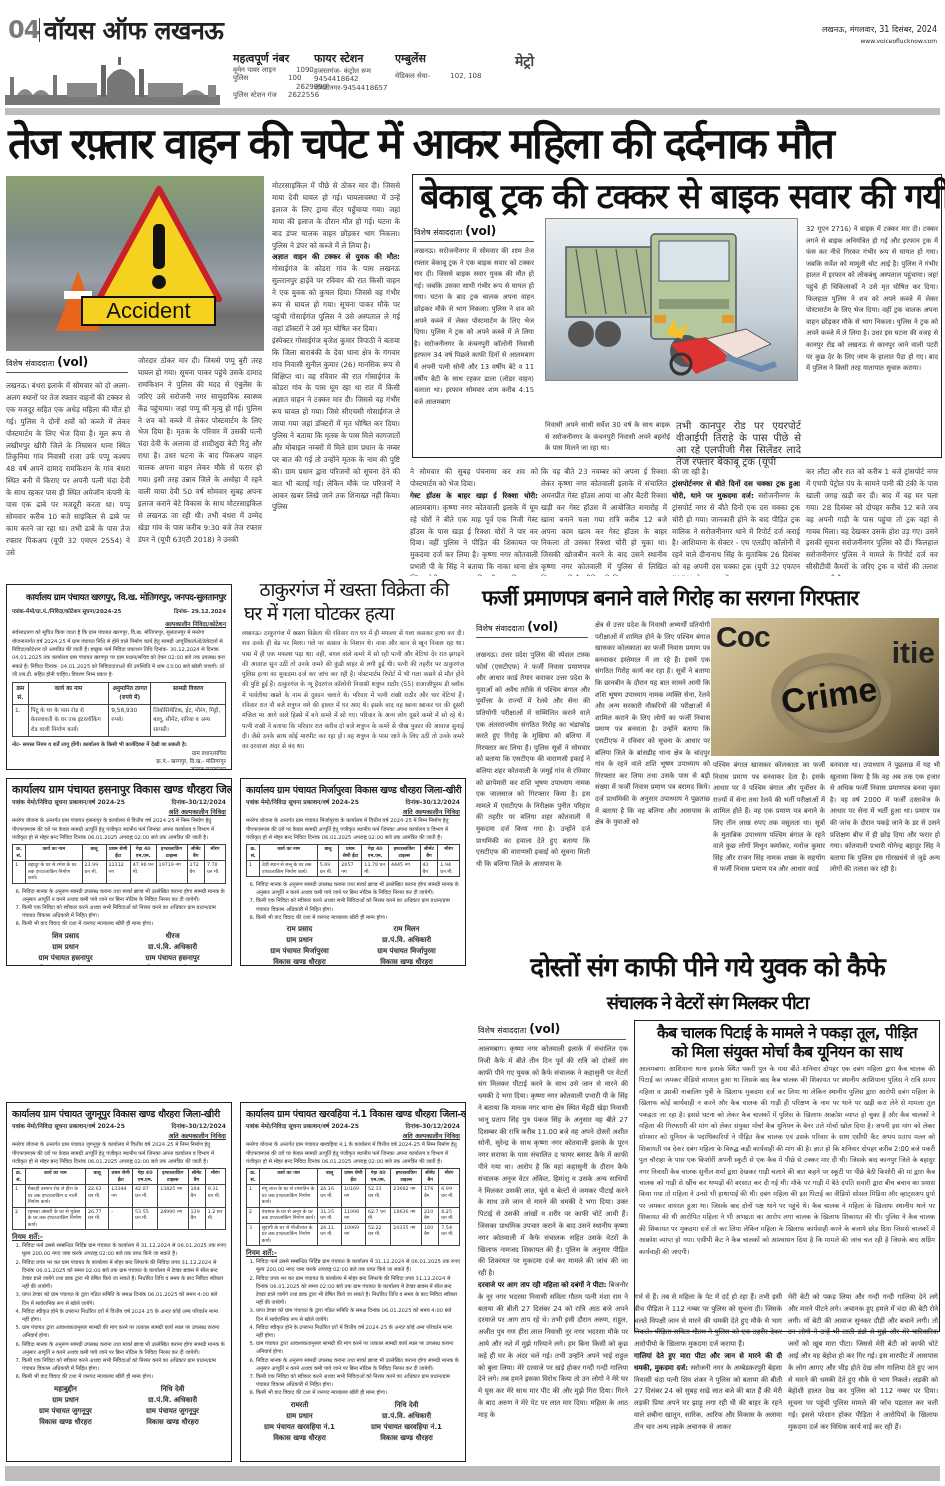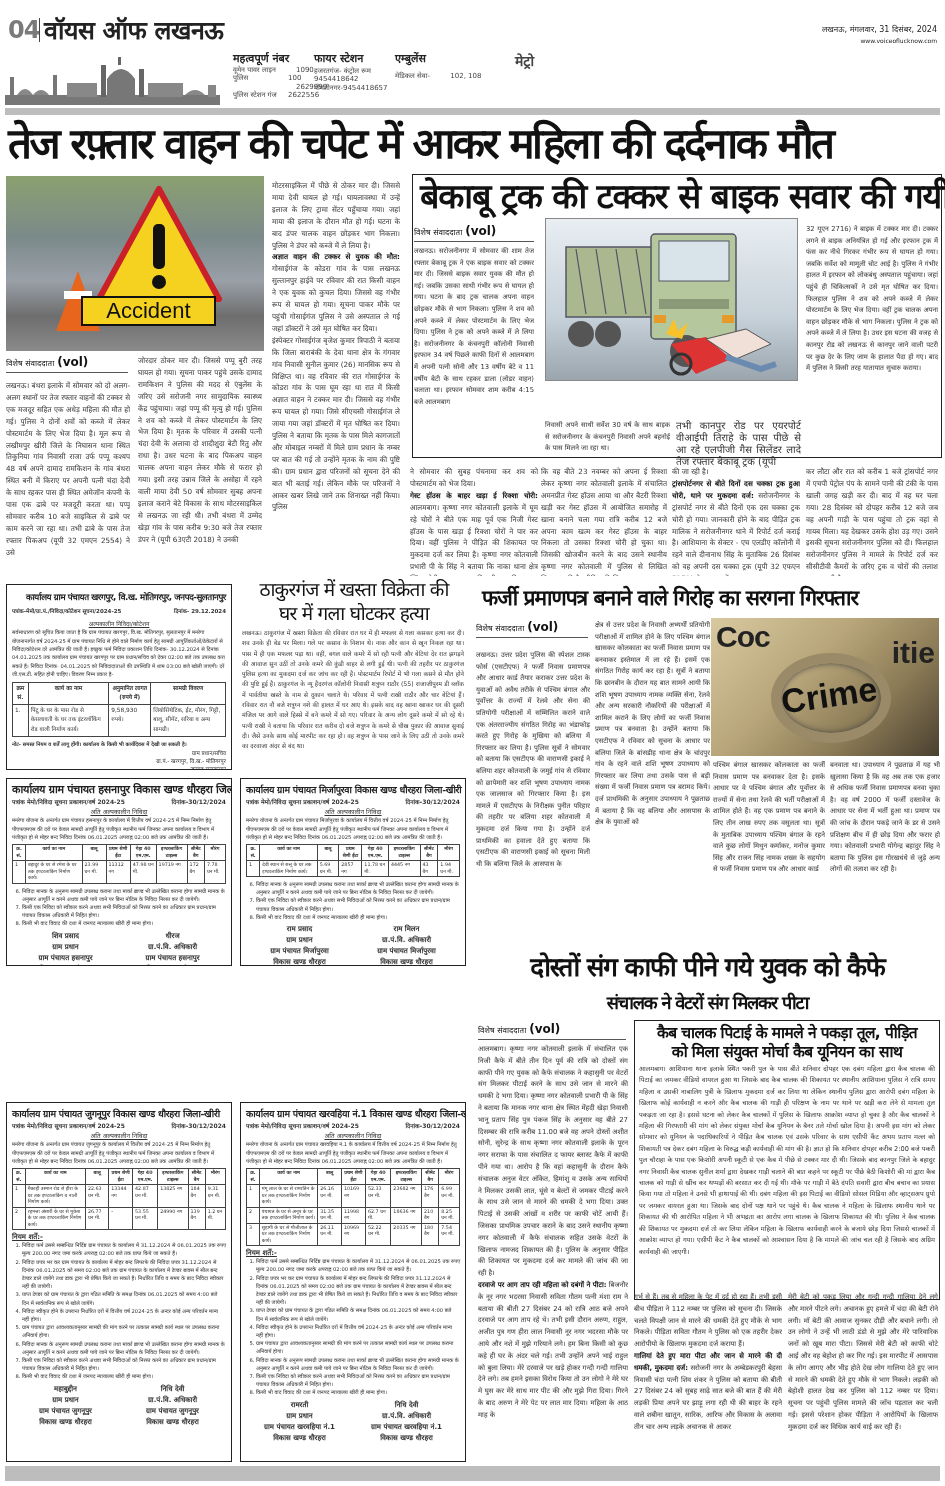--- a/index.html
+++ b/index.html
@@ -6,21 +6,21 @@
 body{width:945px;height:1486px;background:#fff;font-family:"DejaVu Sans",sans-serif;color:#222;overflow:hidden;position:relative}
 .abs{position:absolute}
 .p{font-size:7.2px;line-height:11.9px;text-align:justify;color:#333}
 .p b{color:#111}
 .byline{font-size:9px;color:#333;border-bottom:1px solid #555;padding-bottom:3px}
 .byline span{font-weight:bold;font-size:12px;color:#111}
 .hl{font-weight:bold;color:#111;white-space:nowrap;letter-spacing:-1px}
 .notice{border:1.5px solid #222;background:#fff;padding:4px 5px;font-size:6.2px;line-height:9.6px;color:#333}
 .notice .nt{font-size:13px;font-weight:bold;color:#222;white-space:nowrap;line-height:16px;letter-spacing:-0.4px}
 .notice .row{display:flex;justify-content:space-between;font-weight:bold;font-size:7px;margin:2px 0}
-.notice .sub{text-align:center;font-weight:normal;text-decoration:underline;font-size:7.5px}
+.notice .sub{text-align:right;font-weight:bold;text-decoration:underline;font-size:7.5px}
 .notice table{width:100%;border-collapse:collapse;margin:3px 0;font-size:5.8px}
 .notice td,.notice th{border:1px solid #444;padding:1px 2px;vertical-align:top}
 .notice .terms-h{font-weight:bold;text-decoration:underline;font-size:7px}
 .notice ol{padding-left:10px}
 .sig{display:flex;justify-content:space-around;text-align:center;font-weight:bold;font-size:7px;line-height:11px;margin-top:3px}
 .graybar{background:#bdbdbd}
 </style>
 </head>
 <body>
 
@@ -175,21 +175,21 @@
     </table>
   <div style="font-size:5.2px;font-weight:bold">नोट- समस्त नियम व शर्तें लागू होंगी। कार्यालय के किसी भी कार्यदिवस में देखी जा सकती है।</div>
   <div style="text-align:right;font-size:5.5px;line-height:8px">
     <div>ग्राम प्रधान/सचिव</div>
     <div>ग्रा.पं.- खरगपुर, वि.ख.- मोतिगरपुर</div>
     <div>जनपद-सुलतानपुर</div>
   </div>
 </div>
 
 <div class="abs hl" style="left:244px;top:578px;width:220px;text-align:center;font-size:19px;line-height:22px;font-weight:normal;letter-spacing:-0.8px">ठाकुरगंज में खस्ता विक्रेता की</div>
-<div class="abs hl" style="left:244px;top:602px;width:220px;text-align:center;font-size:19px;line-height:22px;font-weight:normal;letter-spacing:-0.8px">घर में गला घोटकर हत्या</div>
+<div class="abs hl" style="left:244px;top:602px;width:220px;text-align:left;font-size:19px;line-height:22px;font-weight:normal;letter-spacing:-0.8px">घर में गला घोटकर हत्या</div>
 <div class="abs p" style="left:242px;top:628px;width:222px;height:142px;overflow:hidden;font-size:6.2px;line-height:10.3px">लखनऊ। ठाकुरगंज में खस्ता विक्रेता की रविवार रात घर में ही मफलर से गला कसकर हत्या कर दी। शव उनके ही बेड पर मिला। गले पर कसाव के निशान थे। नाक और कान से खून निकल रहा था। पास में ही एक मफलर पड़ा था। वहीं, बगल वाले कमरे में सो रही पत्नी और बेटियां देर रात झगड़ने की आवाज सुन उठीं तो उनके कमरे की कुंडी बाहर से लगी हुई थी। पत्नी की तहरीर पर ठाकुरगंज पुलिस हत्या का मुकदमा दर्ज कर जांच कर रही है। पोस्टमार्टम रिपोर्ट में भी गला कसने से मौत होने की पुष्टि हुई है। ठाकुरगंज के न्यू हैदरगंज कॉलोनी निवासी शत्रुघ्न राठौर (55) राजाजीपुरम डी ब्लॉक में पार्वतीया खस्ते के नाम से दुकान चलाते थे। परिवार में पत्नी राखी राठौर और चार बेटियां हैं। रविवार रात नौ बजे शत्रुघ्न नशे की हालत में घर आए थे। इसके बाद वह खाना खाकर घर की दूसरी मंजिल पर आगे वाले हिस्से में बने कमरे में सो गए। परिवार के अन्य लोग दूसरे कमरे में सो रहे थे। पत्नी राखी ने बताया कि परिवार रात करीब दो बजे शत्रुघ्न के कमरे से चीख पुकार की आवाज सुनाई दी। जैसे उनके साथ कोई मारपीट कर रहा हो। वह शत्रुघ्न के पास जाने के लिए उठीं तो उनके कमरे का दरवाजा अंदर से बंद था।</div>
 
 <div class="abs hl" style="left:482px;top:582px;font-size:21px;line-height:32px;letter-spacing:-1px">फर्जी प्रमाणपत्र बनाने वाले गिरोह का सरगना गिरफ्तार</div>
 <div class="abs byline" style="left:476px;top:620px;width:112px">
   <span style="font-size:8px;font-weight:normal">विशेष संवाददाता</span>
   <span>(vol)</span>
 </div>
 <div class="abs p" style="left:476px;top:650px;width:114px;height:290px;overflow:hidden;font-size:6.8px;line-height:11.6px">लखनऊ। उत्तर प्रदेश पुलिस की स्पेशल टास्क फोर्स (एसटीएफ) ने फर्जी निवास प्रमाणपत्र और आधार कार्ड तैयार कराकर उत्तर प्रदेश के युवाओं को अवैध तरीके से पश्चिम बंगाल और पूर्वोत्तर के राज्यों में रेलवे और सेना की प्रतियोगी परीक्षाओं में सम्मिलित कराने वाले एक अंतरराज्यीय संगठित गिरोह का भंडाफोड़ करते हुए गिरोह के मुखिया को बलिया में गिरफ्तार कर लिया है। पुलिस सूत्रों ने सोमवार को बताया कि एसटीएफ की वाराणसी इकाई ने बलिया शहर कोतवाली के जमुई गांव से रविवार को छापेमारी कर शशि भूषण उपाध्याय नामक एक जालसाज को गिरफ्तार किया है। इस मामले में एसटीएफ के निरीक्षक पुनीत परिहार की तहरीर पर बलिया शहर कोतवाली में मुकदमा दर्ज किया गया है। उन्होंने दर्ज प्राथमिकी का हवाला देते हुए बताया कि एसटीएफ की वाराणसी इकाई को सूचना मिली थी कि बलिया जिले के आसपास के</div>
 <div class="abs p" style="left:595px;top:620px;width:115px;height:320px;overflow:hidden;font-size:6.8px;line-height:11.6px">क्षेत्र से उत्तर प्रदेश के निवासी अभ्यर्थी प्रतियोगी परीक्षाओं में शामिल होने के लिए पश्चिम बंगाल खासकर कोलकाता का फर्जी निवास प्रमाण पत्र बनवाकर इस्तेमाल में ला रहे हैं। इसमें एक संगठित गिरोह कार्य कर रहा है। सूत्रों ने बताया कि छानबीन के दौरान यह बात सामने आयी कि शशि भूषण उपाध्याय नामक व्यक्ति सेना, रेलवे और अन्य सरकारी नौकरियों की परीक्षाओं में शामिल कराने के लिए लोगों का फर्जी निवास प्रमाण पत्र बनवाता है। उन्होंने बताया कि एसटीएफ ने रविवार को सूचना के आधार पर बलिया जिले के बांसडीह थाना क्षेत्र के चांदपुर गांव के रहने वाले शशि भूषण उपाध्याय को गिरफ्तार कर लिया तथा उसके पास से बड़ी संख्या में फर्जी निवास प्रमाण पत्र बरामद किये। दर्ज प्राथमिकी के अनुसार उपाध्याय ने पूछताछ में बताया है कि वह बलिया और आसपास के क्षेत्र के युवाओं को</div>
 <div class="abs" style="left:711px;top:618px;width:228px;height:138px;background:linear-gradient(135deg,#d9c9a0 0%,#b8a57a 40%,#8a7a55 70%,#4a4030 100%);overflow:hidden">
@@ -465,19 +465,19 @@
   <b>दरवाजे पर आग ताप रही महिला को दबंगों ने पीटा:</b>
   <span>बिजनौर के नूर नगर भदरसा निवासी सविता गौतम पत्नी मंशा राम ने बताया की बीती 27 दिसंबर 24 को रात्रि आठ बजे अपने दरवाजे पर आग ताप रहे थे। तभी इसी दौरान अरुण, राहुल, अजीत पुत्र गण हीरा लाल निवासी नूर नगर भदरसा मौके पर आये और नशे में मुझे गरियाने लगे। हम बिना किसी को कुछ कहे ही घर के अंदर चले गई। तभी उन्होंने अपने भाई राहुल को बुला लिया। मेरे दरवाजे पर खड़े होकर गन्दी गन्दी गालिया देने लगे। तब हमने इसका विरोध किया तो उन लोगो ने मेरे घर मे घुस कर मेरे साथ मार पीट की और मुझे गिरा दिया। गिरने के बाद अरुण ने मेरे पेट पर लात मार दिया। महिला के आठ माह के</span>
 </div>
 <div class="abs p" style="left:634px;top:1292px;width:148px;height:170px;overflow:hidden;font-size:6.9px;line-height:11.8px">
   <span>गर्भ से हैं। तब से महिला के पेट में दर्द हो रहा हैं। तभी इसी बीच पीड़िता ने 112 नम्बर पर पुलिस को सूचना दी। जिसके चलते विपक्षी जान से मारने की धमकी देते हुए मौके से भाग निकले। पीड़िता सविता गौतम ने पुलिस को एक तहरीर देकर आरोपीयो के खिलाफ मुकदमा दर्ज कराया हैं।</span><br>
   <b>गालियां देते हुए मारा पीटा और जान से मारने की दी धमकी, मुकदमा दर्ज:</b>
   <span>सरोजनी नगर के अम्बेडकरपुरी बेहसा निवासी चंदा पत्नी शिव शंकर ने पुलिस को बताया की बीती 27 दिसंबर 24 को सुबह साढ़े सात बजे की बात हैं की मेरी लड़की प्रिया अपने घर झाड़ू लगा रही थी की बाहर के रहने वाले शबीना खातून, सारिक, आरिफ और विकास के अलावा तीन चार अन्य लड़के अचानक से आकर</span>
 </div>
 <div class="abs p" style="left:788px;top:1292px;width:150px;height:170px;overflow:hidden;font-size:6.9px;line-height:11.8px">मेरी बेटी को पकड़ लिया और गन्दी गन्दी गालिया देने लगे और मारने पीटने लगे। अचानक हुए हमले में चंदा की बेटी रोने लगी। माँ बेटी की आवाज सुनकर दौड़ी और बचाने लगी। तो उन लोगो ने उन्हें भी लाठी डंडो से मुझे और मेरे पारिवारिक जनों को खूब मारा पीटा। जिससे मेरी बेटी को काफी चोटे आई और वह बेहोश हो कर गिर गई। इस मारपीट में आसपास के लोग आगए और भीड़ होते देख लोग गालिया देते हुए जान से मारने की धमकी देते हुए मौके से भाग निकले। लड़की को बेहोशी हालत देख कर पुलिस को 112 नम्बर पर दिया। सूचना पर पहुंची पुलिस मामले की जाँच पड़ताल कर चली गई। इससे परेशान होकर पीड़िता ने आरोपियों के खिलाफ मुकदमा दर्ज कर विधिक कार्य वाई कर रही हैं।</div>
 
-<div class="abs" style="left:634px;top:1020px;width:306px;height:280px;border:1.5px solid #222;padding:3px 4px;overflow:hidden">
+<div class="abs" style="left:634px;top:1020px;width:306px;height:312px;border:1.5px solid #222;padding:3px 4px;overflow:hidden">
   <div class="hl" style="text-align:center;font-size:15.5px;line-height:19px;letter-spacing:-0.6px">कैब चालक पिटाई के मामले ने पकड़ा तूल, पीड़ित</div>
   <div class="hl" style="text-align:center;font-size:15.5px;line-height:19px;letter-spacing:-0.6px">को मिला संयुक्त मोर्चा कैब यूनियन का साथ</div>
   <div class="p" style="font-size:6.6px;line-height:11.4px;margin-top:2px">आलमबाग। आशियाना थाना इलाके स्थित पकरी पुल के पास बीते शनिवार दोपहर एक दबंग महिला द्वारा कैब चालक की पिटाई का जमकर वीडियो वायरल हुआ था जिसके बाद कैब चालक की शिकायत पर स्थानीय आशियाना पुलिस ने रात्रि समय महिला व उसकी नाबालिग पुत्री के खिलाफ मुकदमा दर्ज कर लिया था लेकिन स्थानीय पुलिस द्वारा आरोपी दबंग महिला के खिलाफ कोई कार्यवाही न करने और कैब चालक की गाड़ी ही परिक्षण के नाम पर थाने पर खड़ी करा लेने से मामला तूल पकड़ता जा रहा है। इससे घटना को लेकर कैब चालकों में पुलिस के खिलाफ आक्रोश व्याप्त हो चुका है और कैब चालकों ने महिला की गिरफ्तारी की मांग को लेकर संयुक्त मोर्चा कैब यूनियन के बैनर तले मोर्चा खोल दिया है। अपनी इस मांग को लेकर सोमवार को यूनियन के पदाधिकारियों ने पीड़ित कैब चालक एवं उसके परिवार के साथ एसीपी कैंट अभय प्रताप मल्ल को शिकायती पत्र देकर दबंग महिला के विरुद्ध कड़ी कार्यवाही की मांग की है। ज्ञात हो कि शनिवार दोपहर करीब 2:00 बजे पकरी पुल चौराहा के पास एक किशोरी अपनी स्कूटी से एक कैब में पीछे से टक्कर मार दी थी। जिसके बाद कानपुर जिले के बहादुर नगर निवासी कैब चालक सुनील शर्मा द्वारा देखकर गाड़ी चलाने की बात कहने पर स्कूटी पर पीछे बैठी किशोरी की मां द्वारा कैब चालक को गाड़ी से खींच कर थप्पड़ों की बरसात कर दी गई थी। मौके पर गाड़ी में बैठे दंपति सवारी द्वारा बीच बचाव का प्रयास किया गया तो महिला ने उनसे भी हाथापाई की थी। दबंग महिला की इस पिटाई का वीडियो सोसल मिडिया और व्हाट्सअप ग्रुपो पर जमकर वायरल हुआ था। जिसके बाद दोनों पक्ष थाने पर पहुंचे थे। कैब चालक ने महिला के खिलाफ स्थानीय थाने पर शिकायत की थी आरोपित महिला ने भी अभद्रता का आरोप लगा चालक के खिलाफ शिकायत की थी। पुलिस ने कैब चालक की शिकायत पर मुकदमा दर्ज तो कर लिया लेकिन महिला के खिलाफ कार्यवाही करने के बजाये छोड़ दिया जिससे चालकों में आक्रोश व्याप्त हो गया। एसीपी कैंट ने कैब चालकों को आश्वासन दिया है कि मामले की जांच चल रही है जिसके बाद अग्रिम कार्यवाही की जाएगी।</div>
 </div>
 
 <div class="abs graybar" style="left:5px;top:1466px;width:935px;height:15px"></div>
 
 </body></html>

